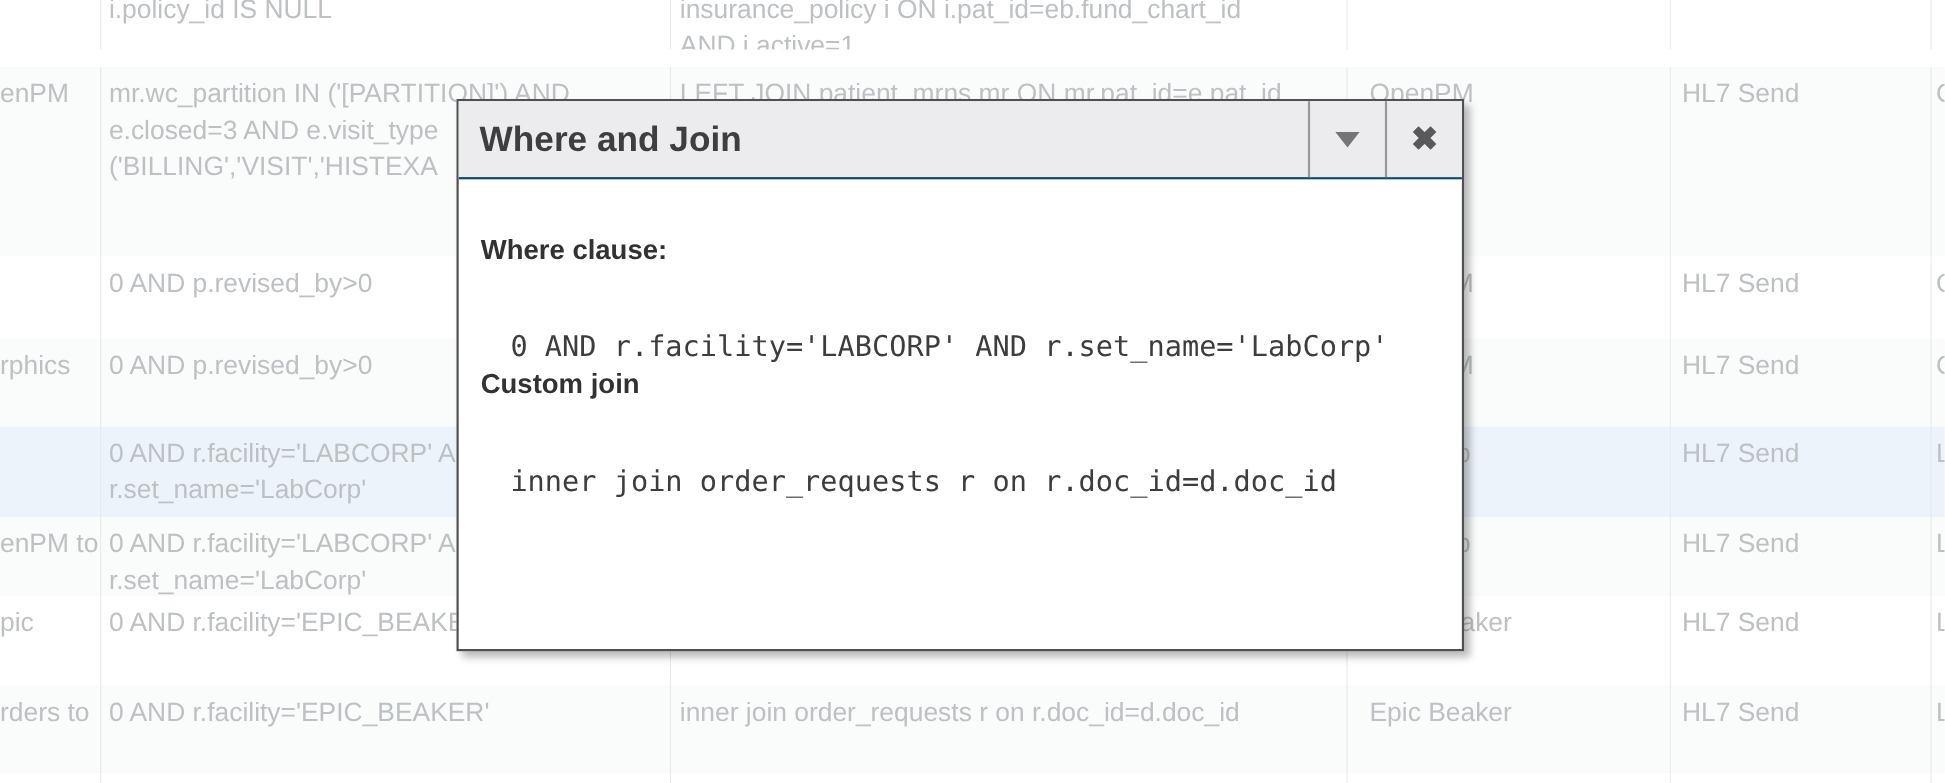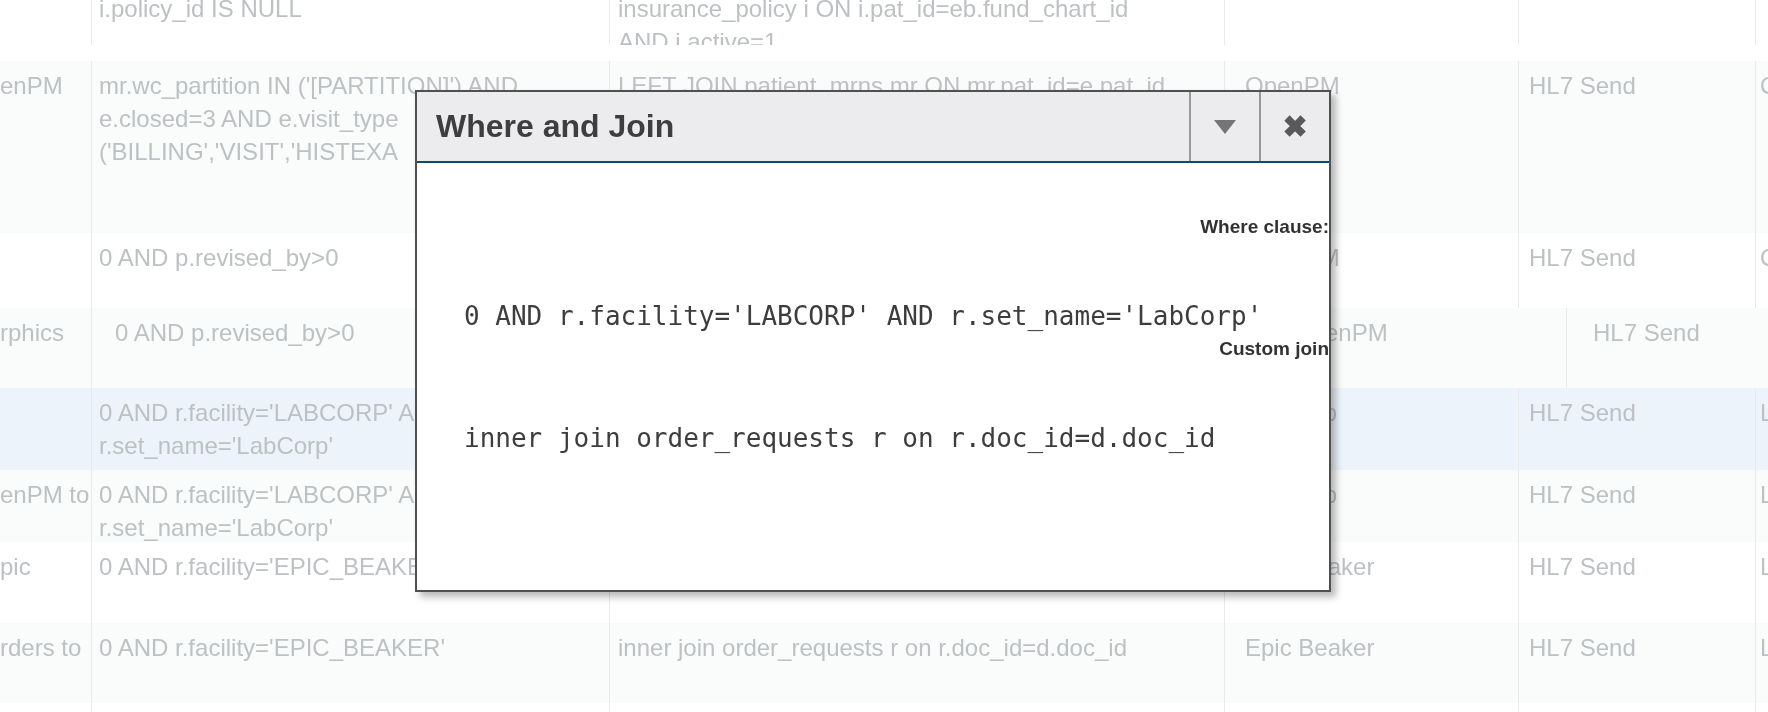--- a/index.html
+++ b/index.html
@@ -91,26 +91,25 @@
     color: #59595b;
     line-height: 30px;
   }
   #dialog-body {
     padding-top: 48px;
     height: 427px;
     overflow: hidden;
   }
   .dlg-label {
     margin-left: 20px;
-    font-size: 19px;
+    font-size: 25px;
     font-weight: bold;
     color: #323234;
     line-height: 32px;
     white-space: nowrap;
-    text-align: right;
   }
   .dlg-code {
     margin-left: 47px;
     font-family: "DejaVu Sans Mono", monospace;
     font-size: 26px;
     color: #3d3d3f;
     line-height: 33px;
     white-space: pre;
   }
   #where-value  { margin-top: 57px; }
@@ -141,21 +140,21 @@
       <div class="tcell c6">O</div>
     </div>
     <div class="trow" style="height: 75px;">
       <div class="tcell c1"></div>
       <div class="tcell c2">0 AND p.revised_by&gt;0</div>
       <div class="tcell c3"></div>
       <div class="tcell c4">OpenPM</div>
       <div class="tcell c5">HL7 Send</div>
       <div class="tcell c6">O</div>
     </div>
-    <div class="trow zebra" style="height: 80px; gap: 16px;">
+    <div class="trow zebra" style="height: 80px;">
       <div class="tcell c1">rphics</div>
       <div class="tcell c2">0 AND p.revised_by&gt;0</div>
       <div class="tcell c3"></div>
       <div class="tcell c4">OpenPM</div>
       <div class="tcell c5">HL7 Send</div>
       <div class="tcell c6">O</div>
     </div>
     <div class="trow selected" style="height: 82px;">
       <div class="tcell c1"></div>
       <div class="tcell c2">0 AND r.facility='LABCORP' AND

